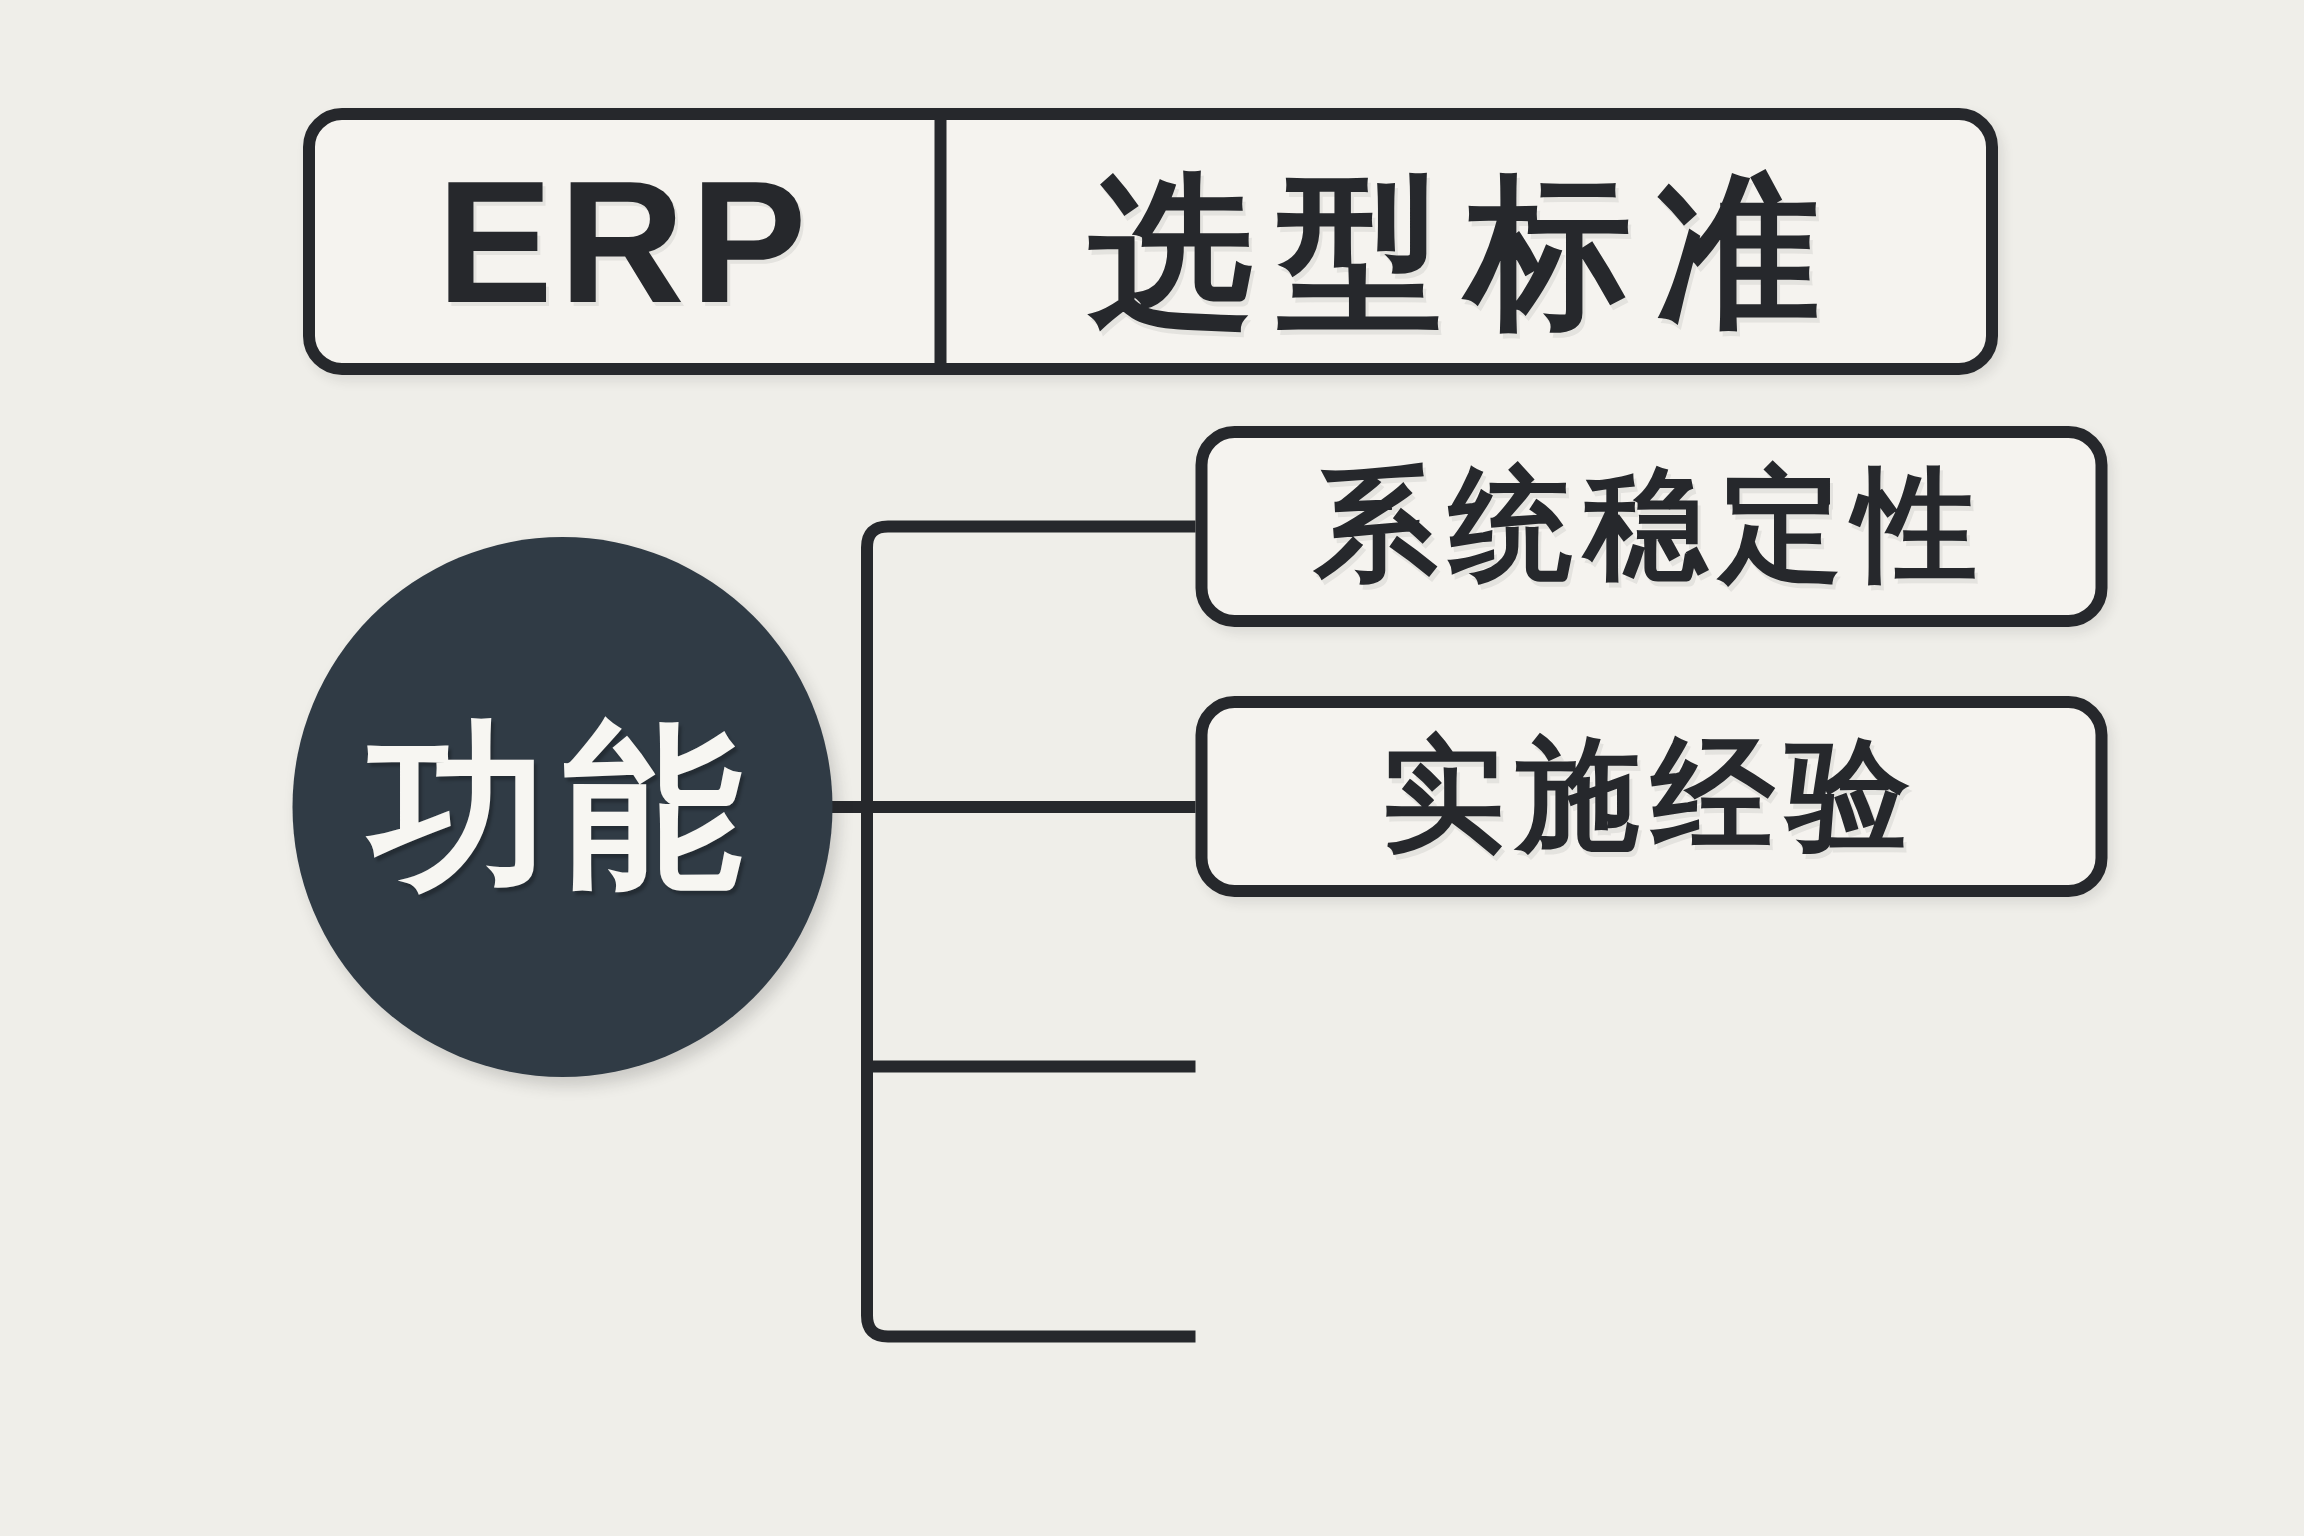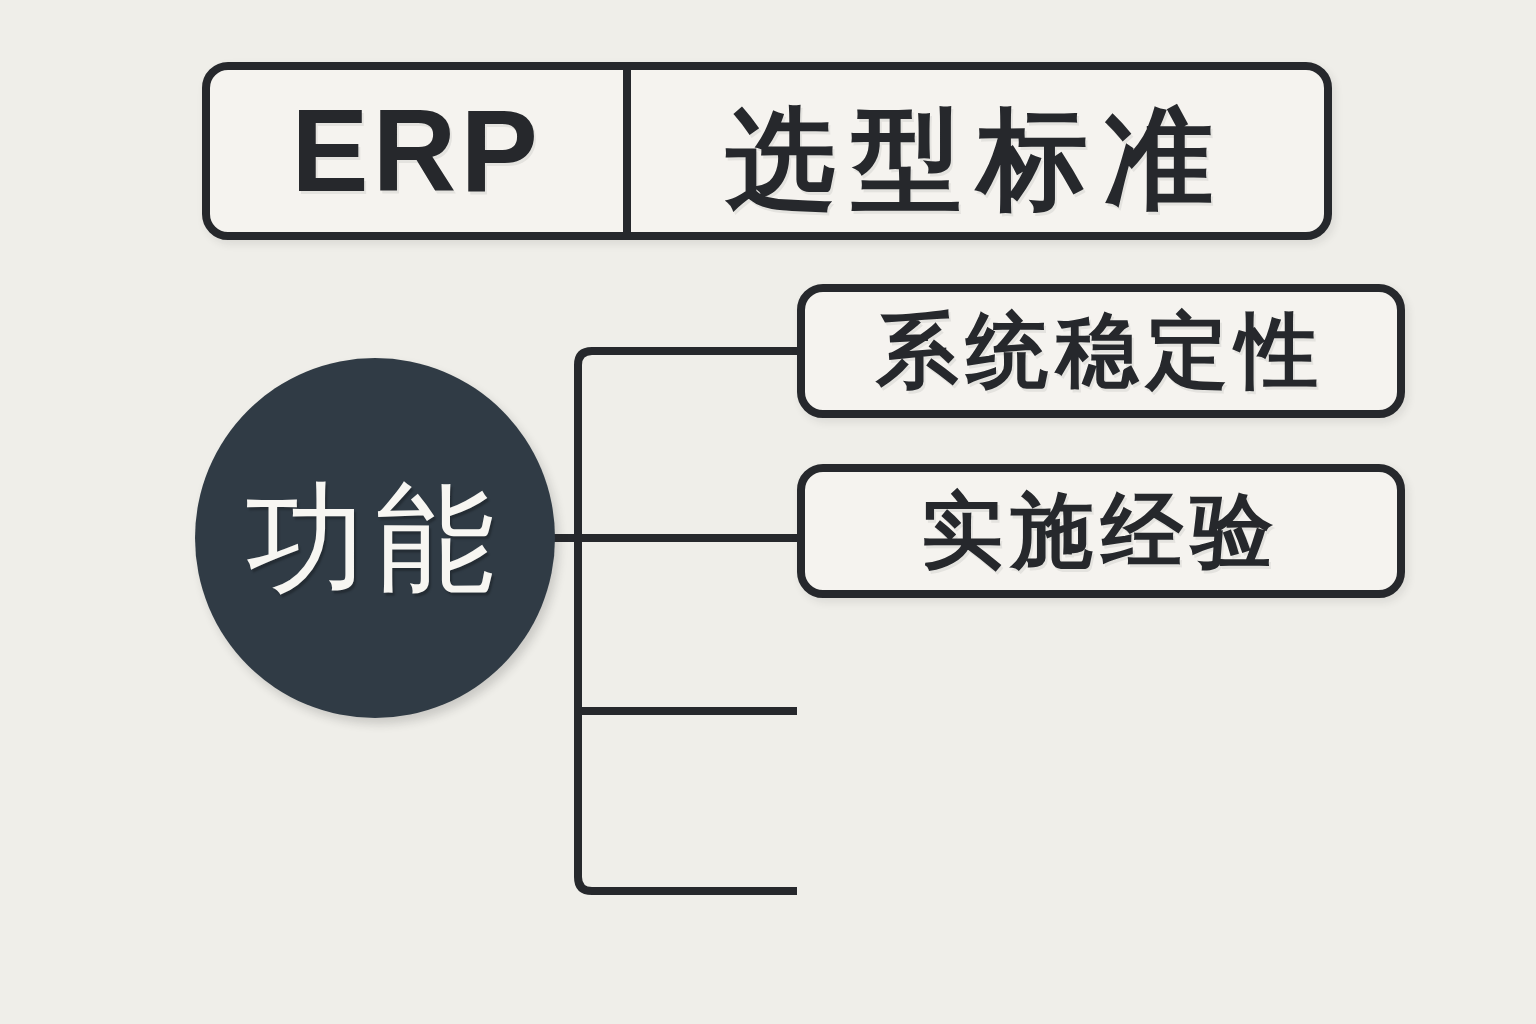--- a/index.html
+++ b/index.html
@@ -13,21 +13,21 @@
   html,body{width:1536px;height:1024px;overflow:hidden;}
   body{
     background:var(--bg);
     font-family:"Liberation Sans","DejaVu Sans",sans-serif;
     position:relative;
   }
   .canvas{position:absolute;inset:0;width:1536px;height:1024px;}
 
   
   .title-box{
-    position:absolute;left:202px;top:62px;width:1130px;height:178px;
+    position:absolute;left:202px;top:72px;width:1130px;height:178px;
     background:var(--panel);
     border:8px solid var(--stroke);
     border-radius:26px;
     display:flex;align-items:stretch;
     box-shadow:3px 4px 8px rgba(40,40,40,.10);
   }
   .title-cell-left{
     width:421px;flex:0 0 421px;
     border-right:8px solid var(--stroke);
     display:flex;align-items:center;justify-content:center;
@@ -48,21 +48,21 @@
   }
 
   
   .root-node{
     position:absolute;left:195px;top:358px;width:360px;height:360px;
     background:var(--node);border-radius:50%;
     display:flex;align-items:center;justify-content:center;
     box-shadow:4px 6px 10px rgba(40,40,40,.18);
   }
   .root-label{
-    font-size:120px;font-weight:400;color:var(--node-text);
+    font-size:120px;font-weight:700;color:var(--node-text);
     letter-spacing:10px;line-height:1;white-space:nowrap;
     text-shadow:2px 3px 2px rgba(0,0,0,.25);
     text-align:center;
   }
 
   
   .connector-svg{position:absolute;left:0;top:0;width:1536px;height:1024px;}
   .connector-svg path{
     fill:none;stroke:var(--stroke);stroke-width:8;stroke-linecap:butt;
   }

